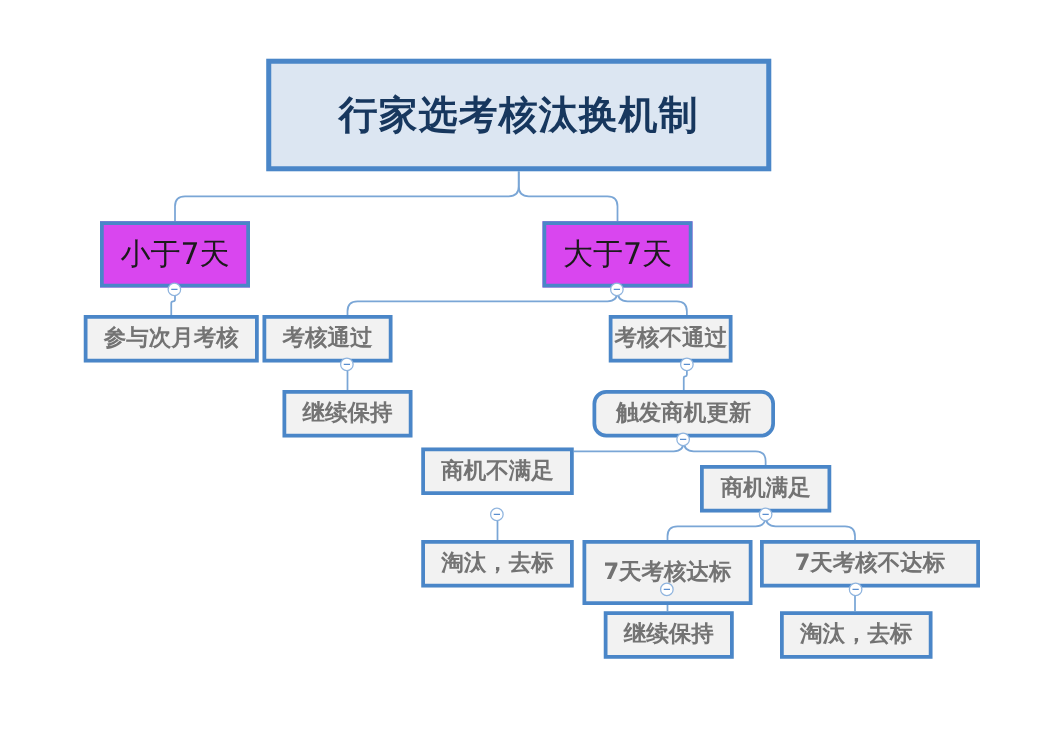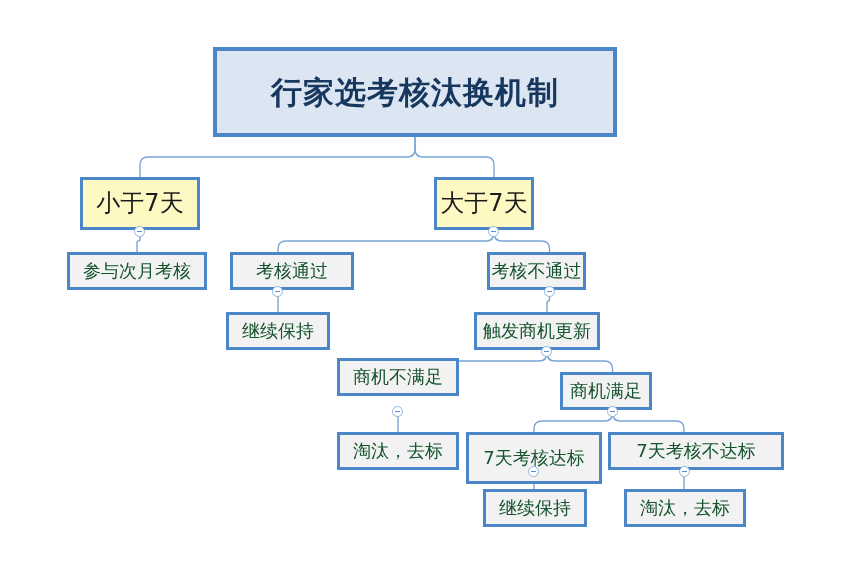--- a/index.html
+++ b/index.html
@@ -40,32 +40,32 @@
     border: 4px solid #4a86c8;
     background: #dce6f2;
     color: #17375e;
     font-weight: bold;
     font-size: 31px;
     letter-spacing: 1px;
   }
   
   .node.major {
     border: 3px solid #4a86c8;
-    background: #fef9c3;
+    background: #d946ef;
     color: #1b1b1b;
     font-size: 24px;
     font-weight: normal;
   }
   
   .node.plain {
     border: 3px solid #4a86c8;
     background: #f2f2f2;
-    color: #14532d;
+    color: #737373;
     font-size: 18px;
-    font-weight: normal;
+    font-weight: bold;
   }
   
   .toggle {
     position: absolute;
     width: 11px;
     height: 11px;
     box-sizing: border-box;
     border: 1px solid #8fb4de;
     border-radius: 50%;
     background: #ffffff;
@@ -96,28 +96,28 @@
       <path d="M 547 350 L 547 353 Q 547 361 555 361 L 604.5 361 Q 612.5 361 612.5 369 L 612.5 372" fill="none" stroke="#7aa6d6" stroke-width="1.4"></path>
       <path d="M 398 410 L 398 432" fill="none" stroke="#7aa6d6" stroke-width="1.4"></path>
       <path d="M 612.5 410 L 612.5 413 Q 612.5 421 604.5 421 L 542 421 Q 534 421 534 429 L 534 432" fill="none" stroke="#7aa6d6" stroke-width="1.4"></path>
       <path d="M 612.5 410 L 612.5 413 Q 612.5 421 620.5 421 L 676 421 Q 684 421 684 429 L 684 432" fill="none" stroke="#7aa6d6" stroke-width="1.4"></path>
       <path d="M 534 470 L 534 489" fill="none" stroke="#7aa6d6" stroke-width="1.4"></path>
       <path d="M 684 470 L 684 489" fill="none" stroke="#7aa6d6" stroke-width="1.4"></path>
     </svg>
   <div id="nodes-layer">
       <div class="node root" style="left: 213px; top: 47px; width: 404px; height: 90px;">行家选考核汰换机制</div>
       <div class="node major" style="left: 80px; top: 177px; width: 120px; height: 53px;">小于7天</div>
-      <div class="node major" style="left: 434px; top: 177px; width: 100px; height: 53px;">大于7天</div>
+      <div class="node major" style="left: 434px; top: 177px; width: 120px; height: 53px;">大于7天</div>
       <div class="node plain" style="left: 67px; top: 252px; width: 140px; height: 38px;">参与次月考核</div>
-      <div class="node plain" style="left: 230px; top: 252px; width: 124px; height: 38px;">考核通过</div>
+      <div class="node plain" style="left: 210px; top: 252px; width: 104px; height: 38px;">考核通过</div>
       <div class="node plain" style="left: 487px; top: 252px; width: 99px; height: 38px;">考核不通过</div>
       <div class="node plain" style="left: 226px; top: 312px; width: 104px; height: 38px;">继续保持</div>
-      <div class="node plain" style="left: 474px; top: 312px; width: 126px; height: 38px;">触发商机更新</div>
+      <div class="node plain" style="left: 474px; top: 312px; width: 146px; height: 38px; border-radius: 11px;">触发商机更新</div>
       <div class="node plain" style="left: 337px; top: 358px; width: 122px; height: 38px;">商机不满足</div>
-      <div class="node plain" style="left: 560px; top: 372px; width: 92px; height: 38px;">商机满足</div>
+      <div class="node plain" style="left: 560px; top: 372px; width: 105px; height: 38px;">商机满足</div>
       <div class="node plain" style="left: 337px; top: 432px; width: 122px; height: 38px;">淘汰，去标</div>
       <div class="node plain" style="left: 466px; top: 432px; width: 136px; height: 52px;">7天考核达标</div>
       <div class="node plain" style="left: 608px; top: 432px; width: 176px; height: 38px;">7天考核不达标</div>
       <div class="node plain" style="left: 483px; top: 489px; width: 104px; height: 38px;">继续保持</div>
       <div class="node plain" style="left: 624px; top: 489px; width: 122px; height: 38px;">淘汰，去标</div>
     </div>
   <div id="toggles-layer">
       <div class="toggle" style="left: 134px; top: 226px;"></div>
       <div class="toggle" style="left: 488px; top: 226px;"></div>
       <div class="toggle" style="left: 272px; top: 286px;"></div>

